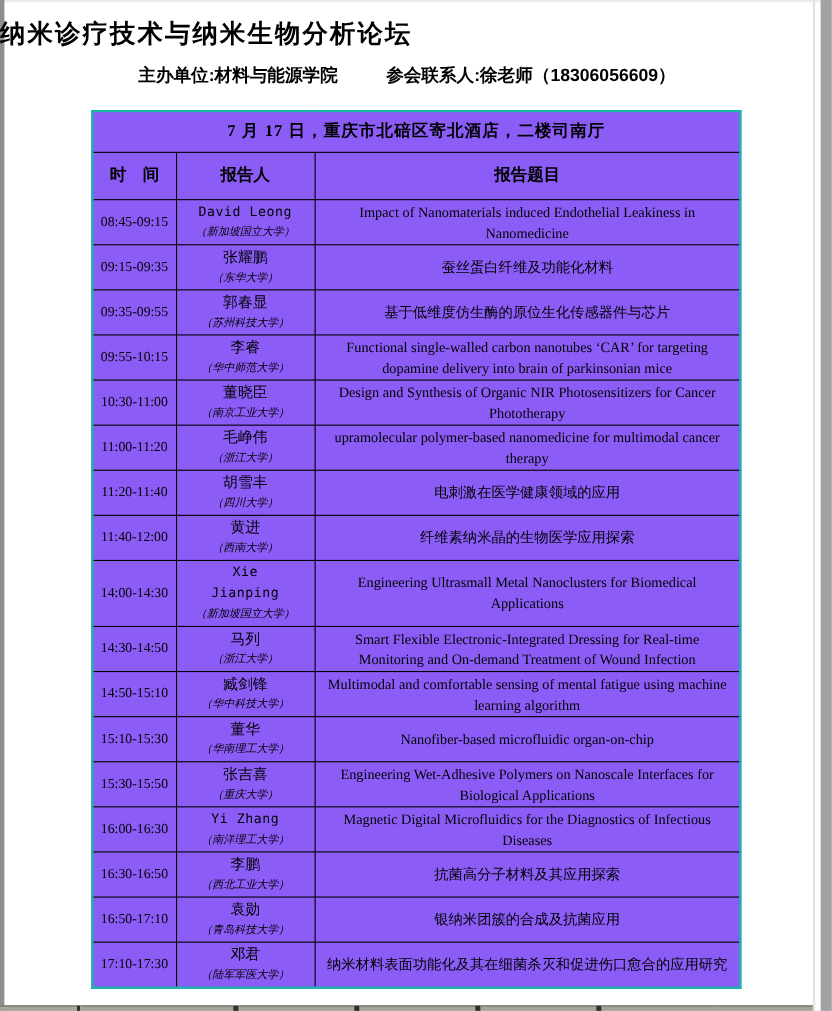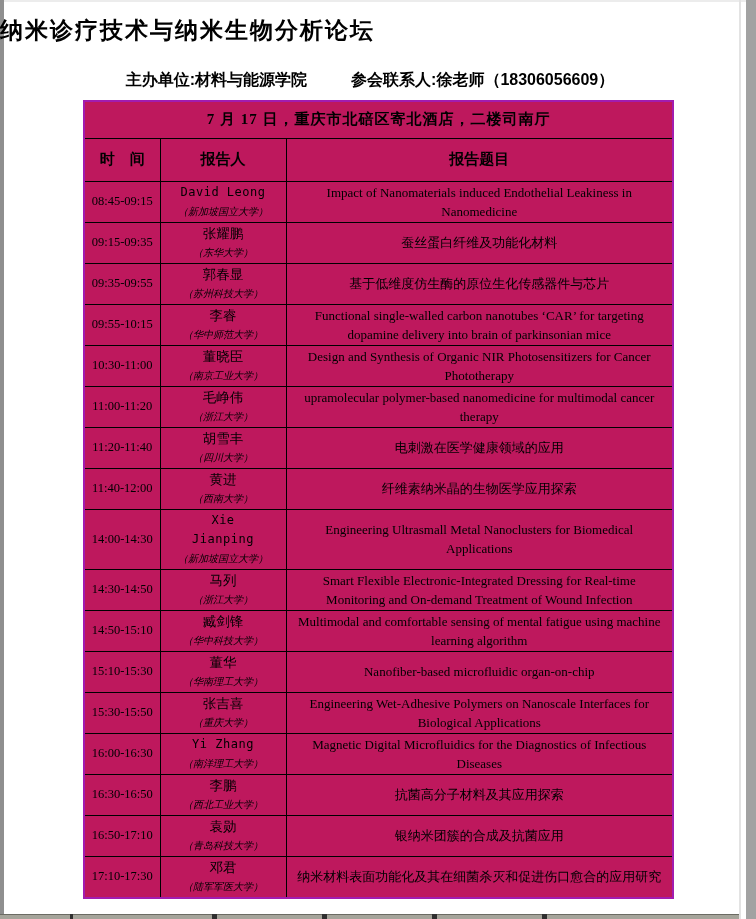--- a/index.html
+++ b/index.html
@@ -19,34 +19,34 @@
   .edge-right-line { position: absolute; top: 0; right: 15px; width: 2px; height: 100%; background: #e3e3e3; }
 
   
   .doc-title {
     position: absolute; top: 15px; left: 0; right: 16px;
     text-align: left;
     font-family: "Liberation Sans", sans-serif;
     font-weight: bold; font-size: 23px; letter-spacing: 2px;
   }
   .org-line {
-    position: absolute; top: 70px; left: 0; right: 16px;
+    position: absolute; top: 59px; left: 0; right: 16px;
     display: flex; justify-content: center; gap: 44px;
     font-family: "Liberation Sans", sans-serif;
     font-weight: bold; font-size: 16px;
     white-space: nowrap;
   }
 
   
   table.schedule {
     position: absolute; left: 83px; top: 100px;
     width: 589px;
     border-collapse: collapse; table-layout: fixed;
-    border: 2px solid #a21caf;
-    background: #be185d;
+    border: 2px solid #14b8a6;
+    background: #8b5cf6;
   }
   table.schedule col.c-time    { width: 76px; }
   table.schedule col.c-speaker { width: 126px; }
   table.schedule col.c-title   { width: 387px; }
 
   table.schedule th, table.schedule td {
     border: 1px solid #000;
     text-align: center; vertical-align: middle;
     overflow: hidden;
   }

